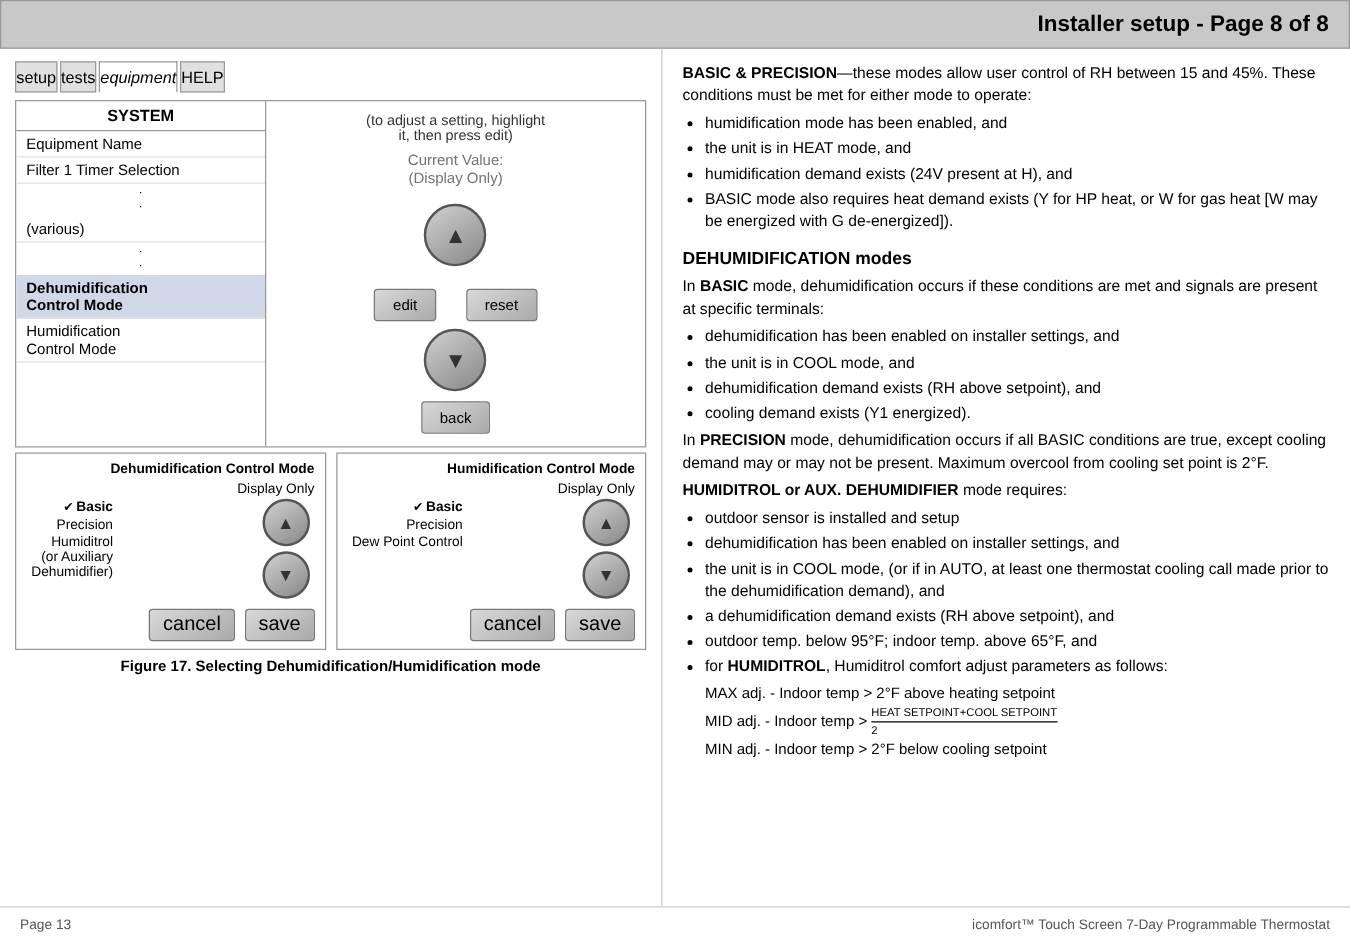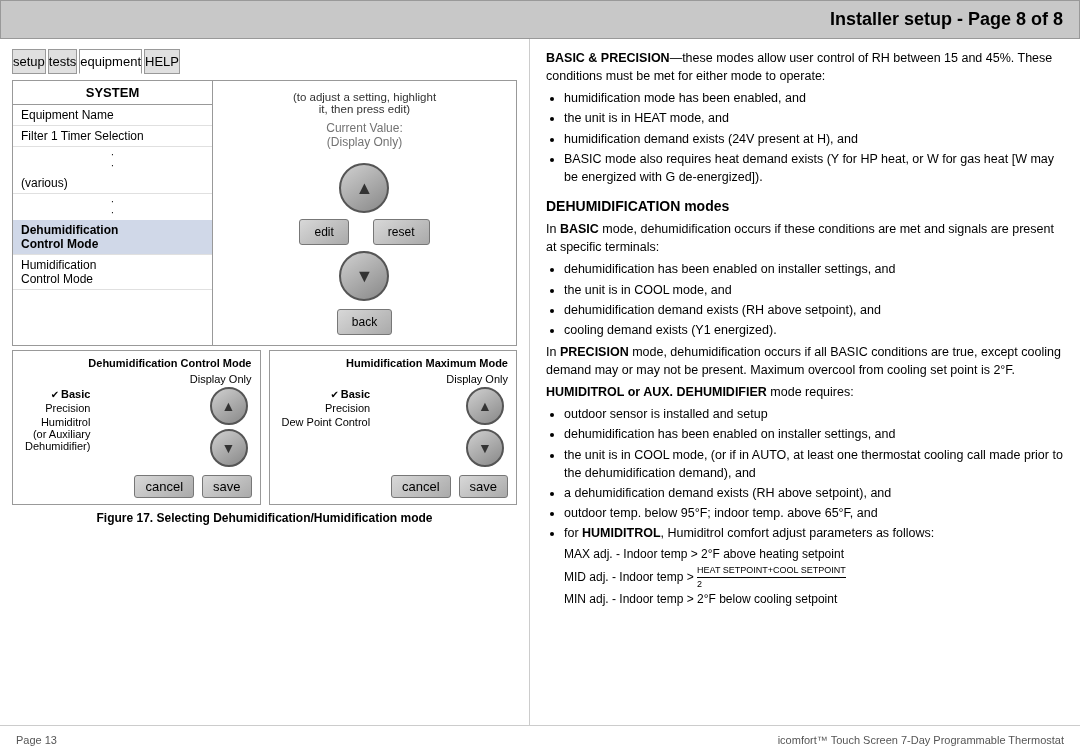--- a/index.html
+++ b/index.html
@@ -44,20 +44,21 @@
     .tab {
       padding: 4px 0;
       border: 1px solid #999;
       background: #e0e0e0;
       cursor: pointer;
       font-size: 13px;
     }
     .tab.active {
       background: #fff;
       border-bottom: 1px solid #fff;
+      font-style: italic;
     }
 
     
     .system-box {
       border: 1px solid #999;
       padding: 0;
       display: flex;
       gap: 0;
     }
 
@@ -208,21 +209,21 @@
       display: flex;
       gap: 8px;
       margin-top: 8px;
       justify-content: flex-end;
     }
     .fig-action-btn {
       padding: 3px 10px;
       border: 1px solid #777;
       background: linear-gradient(145deg, #d8d8d8, #aaa);
       cursor: pointer;
-      font-size: 13px;
+      font-size: 16px;
       border-radius: 3px;
     }
 
     .fig-caption2 {
       text-align: center;
       font-size: 12px;
       font-weight: bold;
       margin-top: 6px;
     }
 
@@ -334,21 +335,21 @@
 
       <div class="system-right">
         <div class="hint-text">
           (to adjust a setting, highlight<br>it, then press edit)
         </div>
         <div class="current-value-text">
           Current Value:<br>(Display Only)
         </div>
         <div class="arrow-buttons">
           <div class="arrow-btn">▲</div>
-          <div style="display:flex; gap:24px; margin-top:0;justify-content:flex-end;">
+          <div style="display:flex; gap:24px; margin-top:12px;justify-content:flex-end;">
             <div class="action-btn">edit</div>
             <div class="action-btn">reset</div>
           </div>
           <div class="arrow-btn">▼</div>
           <div class="action-btn" style="margin-top:2px;">back</div>
         </div>
       </div>
     </div>
 
 
@@ -368,21 +369,21 @@
             <div class="fig-arrow-btn">▼</div>
           </div>
         </div>
         <div class="figure-bottom-btns">
           <div class="fig-action-btn">cancel</div>
           <div class="fig-action-btn">save</div>
         </div>
       </div>
 
       <div class="figure-box">
-        <div class="figure-box-title">Humidification Maximum Mode</div>
+        <div class="figure-box-title">Humidification Control Mode</div>
         <div class="figure-display-only">Display Only</div>
         <div style="display:flex; align-items:flex-start;">
           <div class="figure-options">
             <div class="figure-option checked"><strong>Basic</strong></div>
             <div class="figure-option">Precision</div>
             <div class="figure-option">Dew Point Control</div>
           </div>
           <div style="margin-left:auto; display:flex; flex-direction:column; gap:4px; margin-right:4px;">
             <div class="fig-arrow-btn">▲</div>
             <div class="fig-arrow-btn">▼</div>

